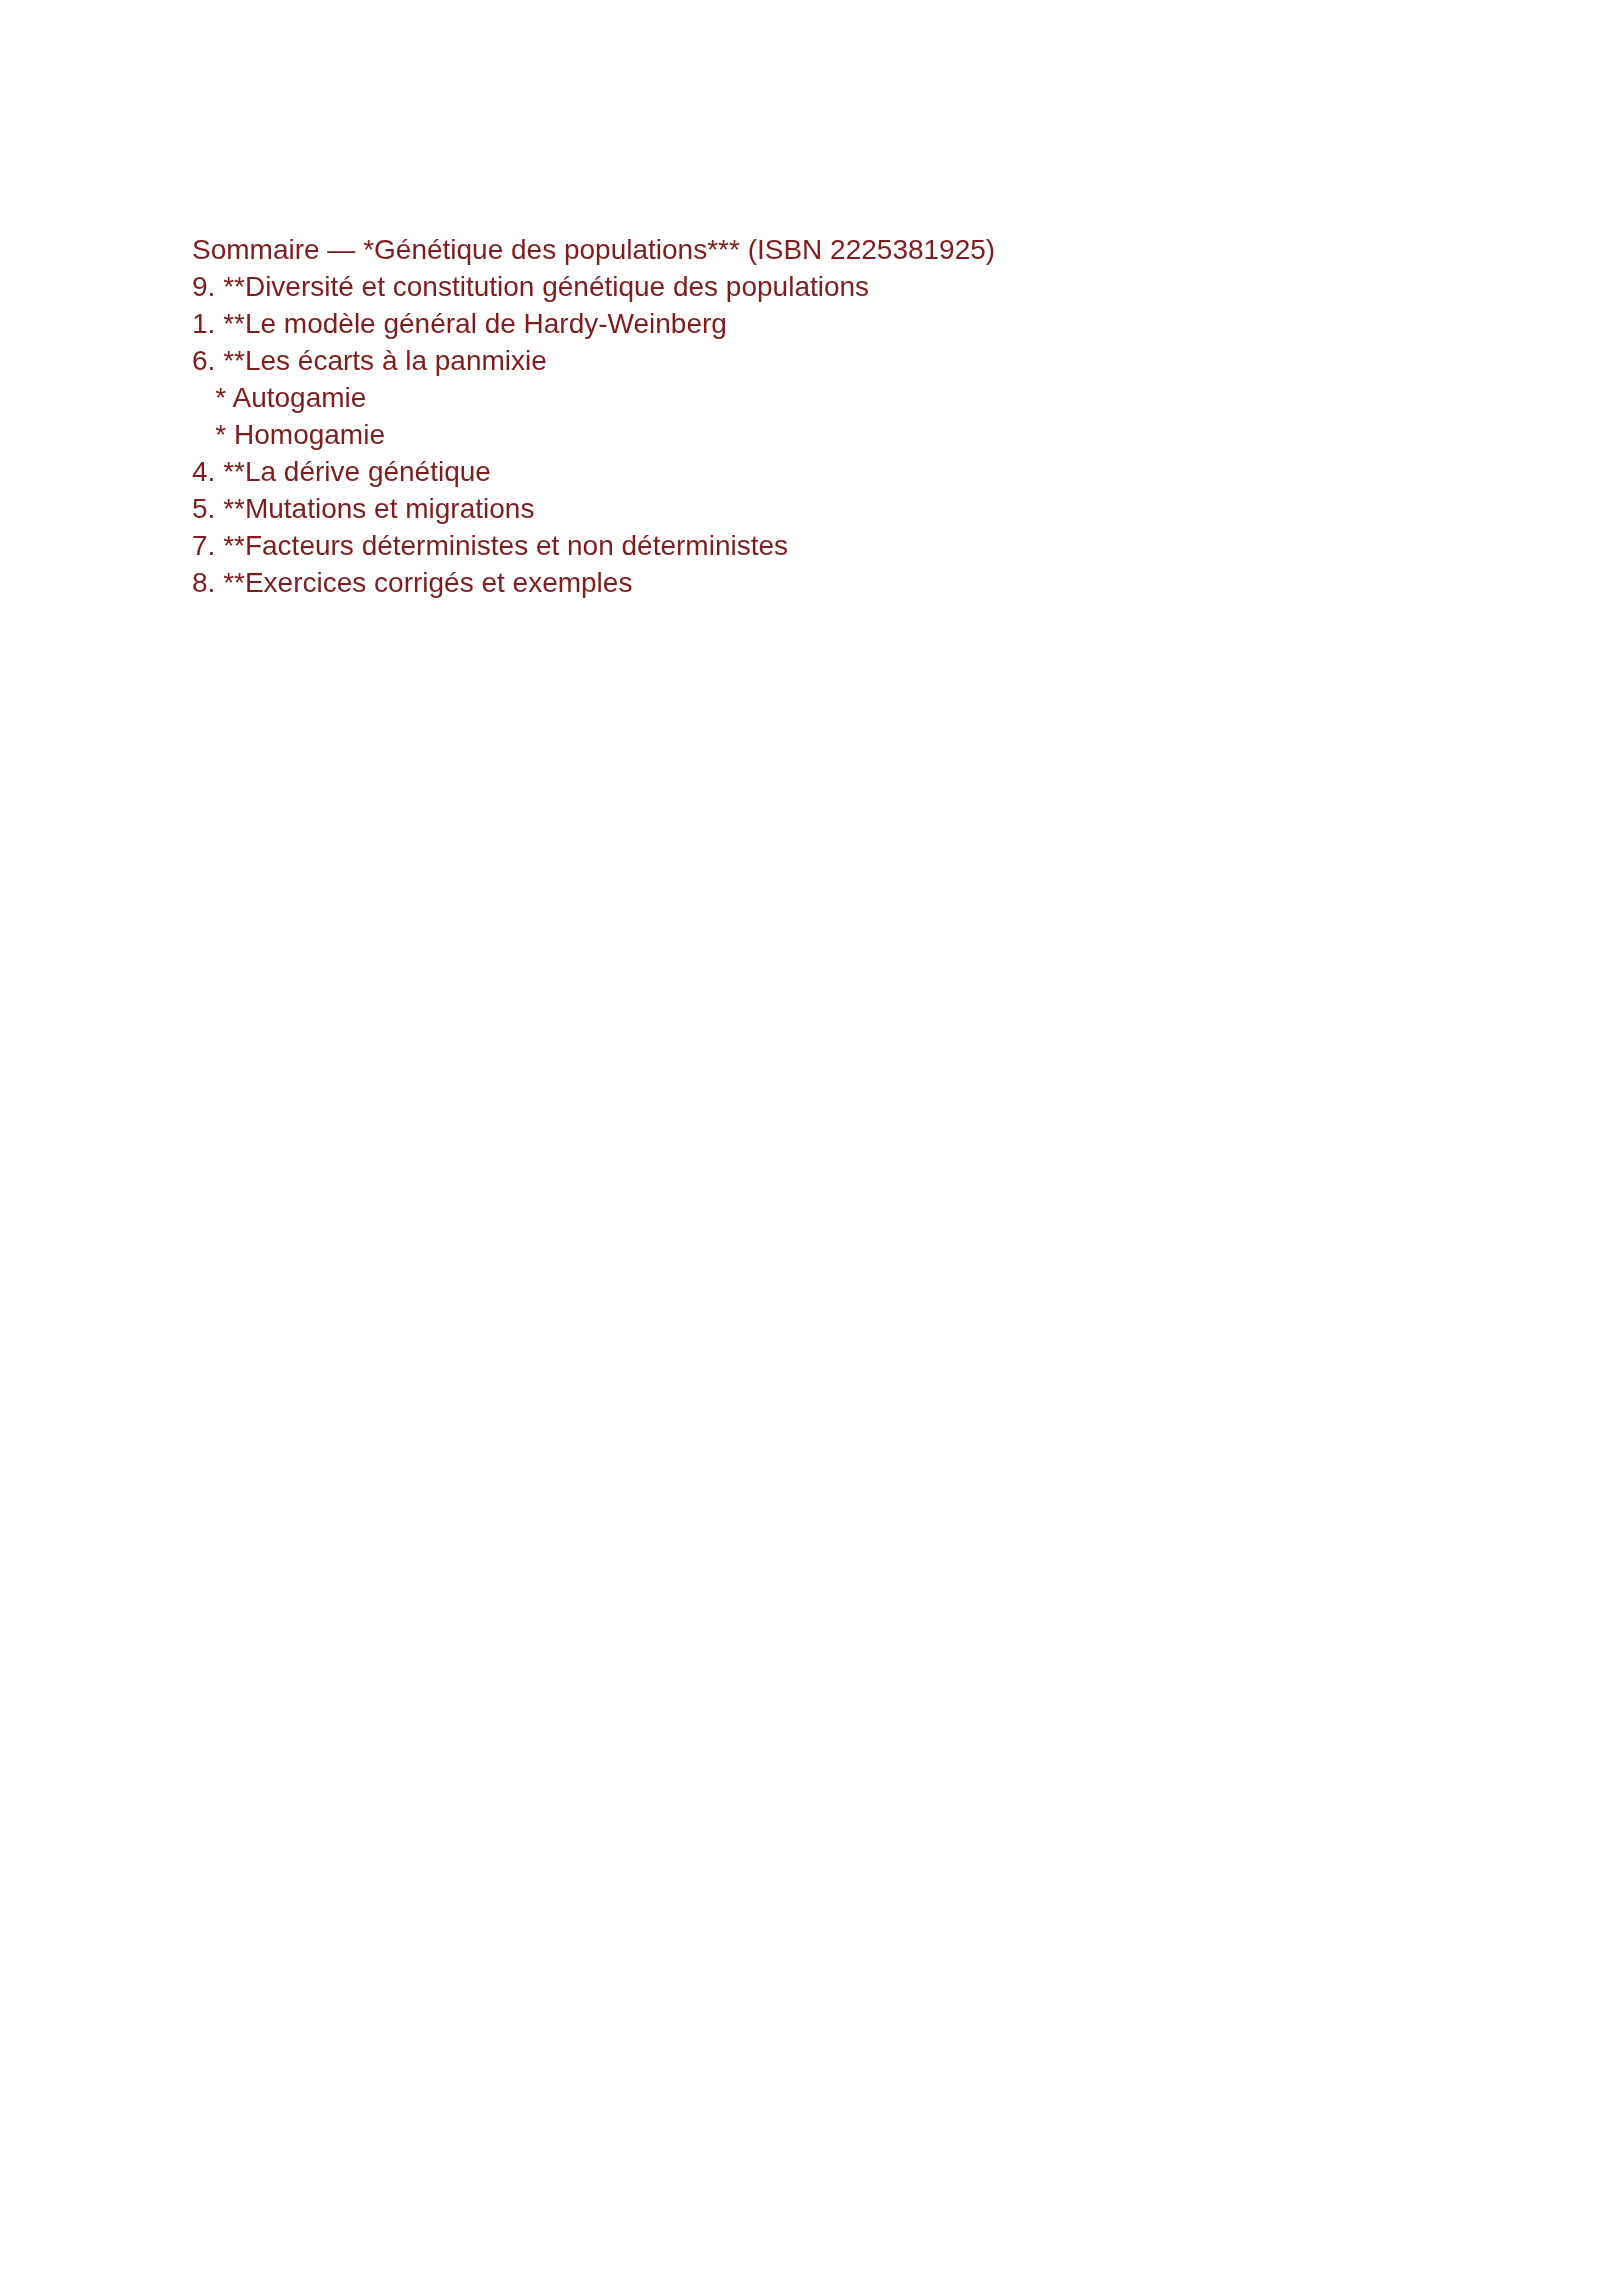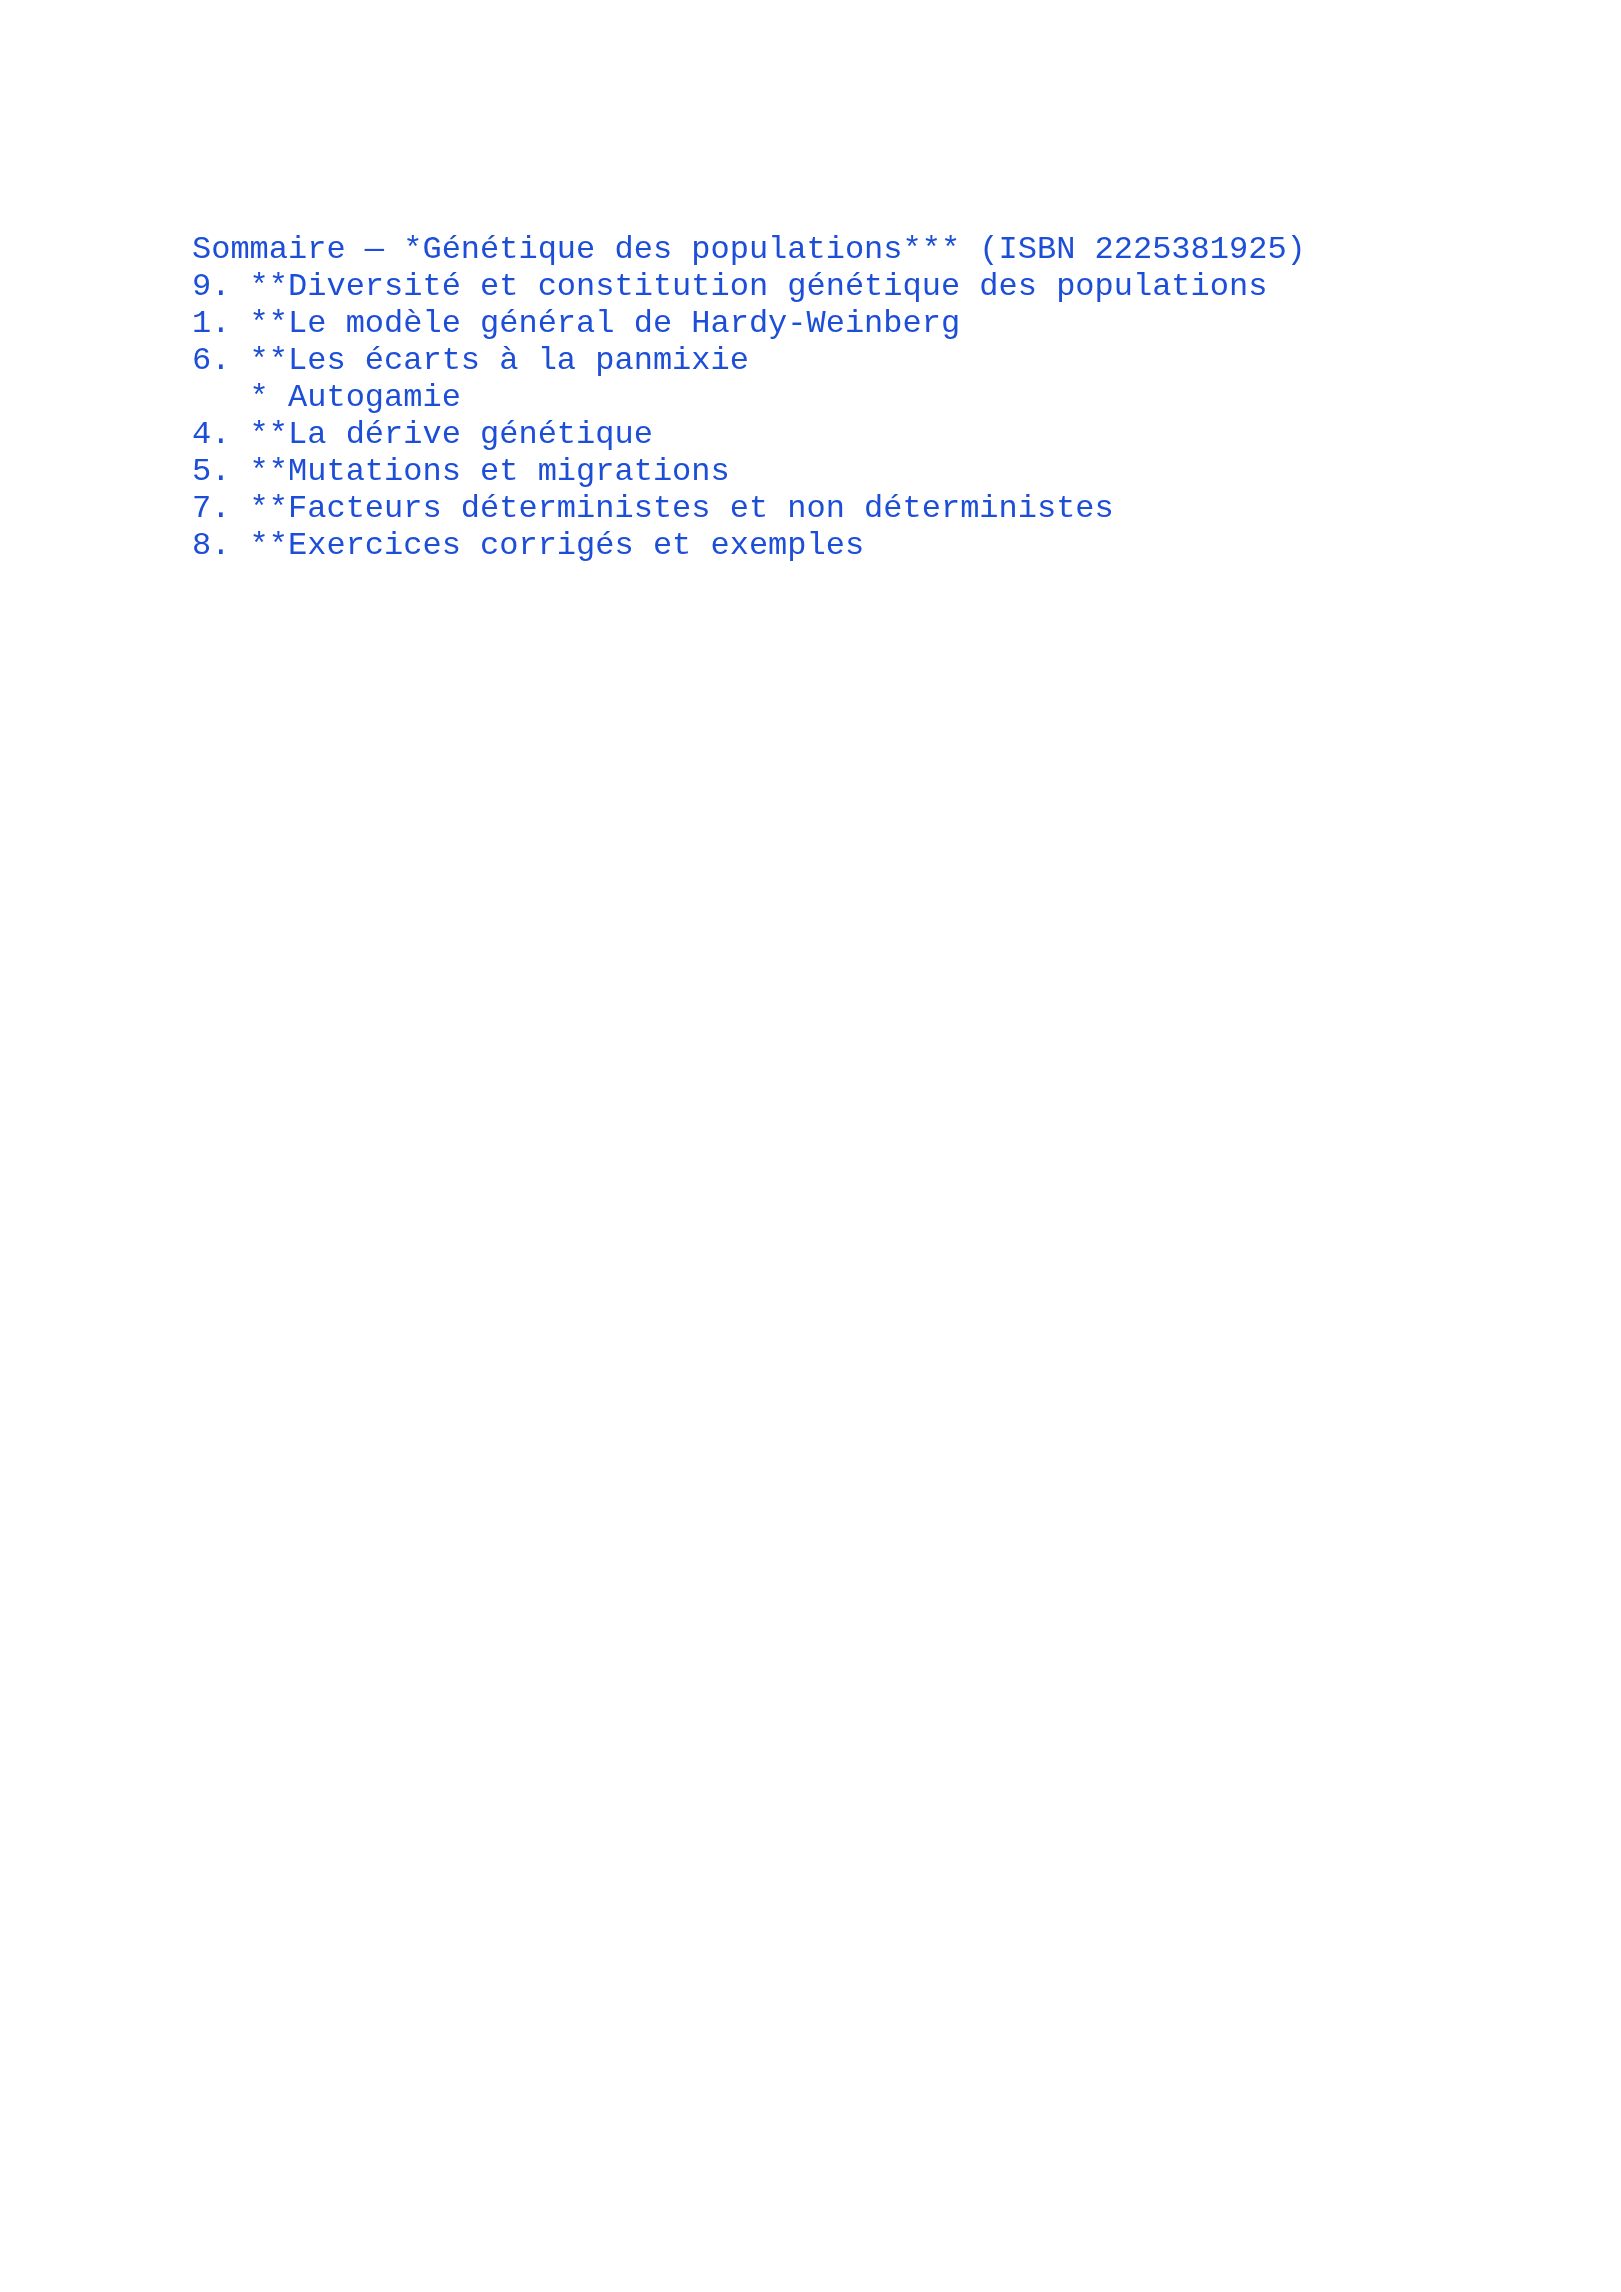--- a/index.html
+++ b/index.html
@@ -12,38 +12,39 @@
     width: 1621px;
     height: 2293px;
     background: #ffffff;
     overflow: hidden;
   }
   .textblock {
     position: absolute;
     left: 192px;
     top: 231px;
     width: 1245px;
-    font-family: Liberation Mono, monospace;
-    font-size: 32px;
+    font-family: Liberation Sans, sans-serif;
+    font-size: 28px;
     line-height: 37px;
-    color: #1d4ed8;
+    color: #7f1d1d;
   }
   .line {
     white-space: pre-wrap;
   }
 </style>
 </head>
 <body>
 
 <div class="page">
   <div class="textblock">
     <div class="line">Sommaire — *Génétique des populations*** (ISBN 2225381925)</div>
     <div class="line">9. **Diversité et constitution génétique des populations</div>
     <div class="line">1. **Le modèle général de Hardy-Weinberg</div>
     <div class="line">6. **Les écarts à la panmixie</div>
     <div class="line">   * Autogamie</div>
+    <div class="line">   * Homogamie</div>
     <div class="line">4. **La dérive génétique</div>
     <div class="line">5. **Mutations et migrations</div>
     <div class="line">7. **Facteurs déterministes et non déterministes</div>
     <div class="line">8. **Exercices corrigés et exemples</div>
   </div>
 </div>
 
 
 </body></html>

